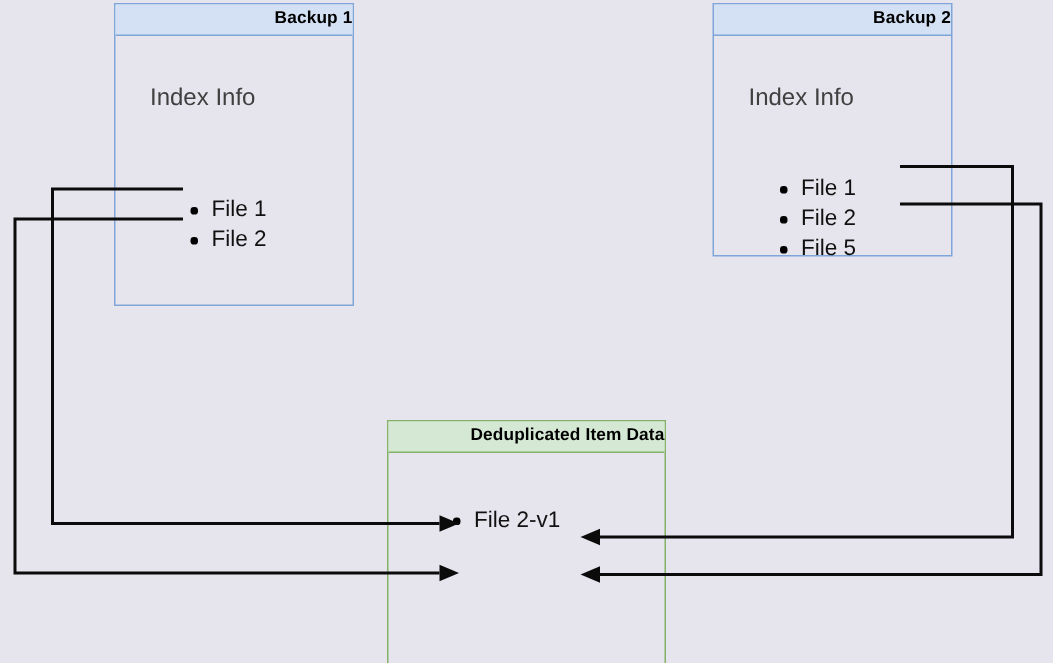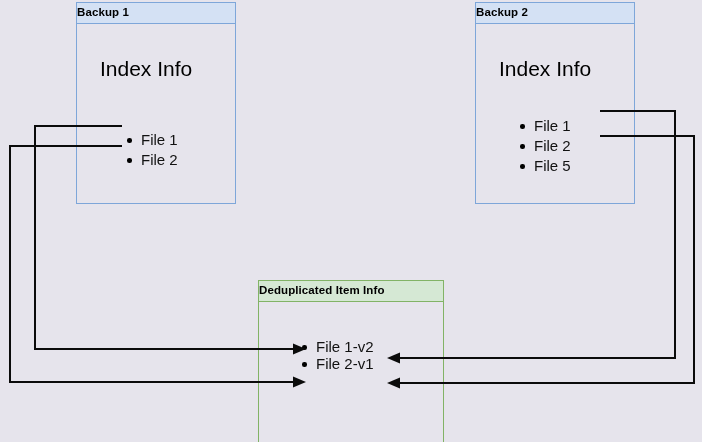--- a/index.html
+++ b/index.html
@@ -21,21 +21,21 @@
   
   .node {
     position: absolute;
     box-sizing: border-box;
     background: transparent;
   }
   .node .node-header {
     box-sizing: border-box;
     height: 21px;
     line-height: 19px;
-    text-align: left;
+    text-align: right;
     font-size: 11.5px;
     font-weight: bold;
     color: #000000;
     letter-spacing: 0.1px;
   }
   .node .node-body {
     box-sizing: border-box;
     position: relative;
     width: 100%;
   }
@@ -54,22 +54,22 @@
   .node.green {
     border: 1.6px solid #82b366;
   }
   .node.green .node-header {
     background: #d5e8d4;
     border-bottom: 1.6px solid #82b366;
   }
   
   .index-label {
     position: absolute;
-    font-size: 21px;
-    color: #000000;
+    font-size: 16px;
+    color: #404040;
     white-space: nowrap;
   }
   .bullet-list {
     position: absolute;
     margin: 0;
     padding: 0;
     list-style: none;
   }
   .bullet-list li {
     position: relative;
@@ -120,37 +120,36 @@
     <div class="node-header">Backup 1</div>
     <div class="node-body" style="height:179px;">
       <div class="index-label" style="left:23px; top:33px;">Index Info</div>
       <ul class="bullet-list" style="left:49px; top:106px;">
         <li>File 1</li>
         <li>File 2</li>
       </ul>
     </div>
   </div>
 
-  <div class="node blue" style="left:475px; top:2px; width:160px; height:202px;">
+  <div class="node blue" style="left:475px; top:2px; width:160px; height:169px;">
     <div class="node-header">Backup 2</div>
     <div class="node-body" style="height:179px;">
       <div class="index-label" style="left:23px; top:33px;">Index Info</div>
       <ul class="bullet-list" style="left:43px; top:92px;">
         <li>File 1</li>
         <li>File 2</li>
         <li>File 5</li>
       </ul>
     </div>
   </div>
 
   <div class="node green" style="left:258px; top:280px; width:186px; height:166px;">
-    <div class="node-header">Deduplicated Item Info</div>
+    <div class="node-header">Deduplicated Item Data</div>
     <div class="node-body" style="height:143px;">
       <ul class="bullet-list" style="left:42px; top:38px;">
-        <li style="margin-top:-3px">File 1-v2</li>
         <li style="margin-top:-3px">File 2-v1</li>
       </ul>
     </div>
   </div>
 
   <svg id="wires" viewBox="0 0 702 442">
 
     <g>
       <path d="M 122 126 L 35 126 L 35 349 L 293 349"></path>
       <polygon points="293,343.5 306,349 293,354.5"></polygon>

